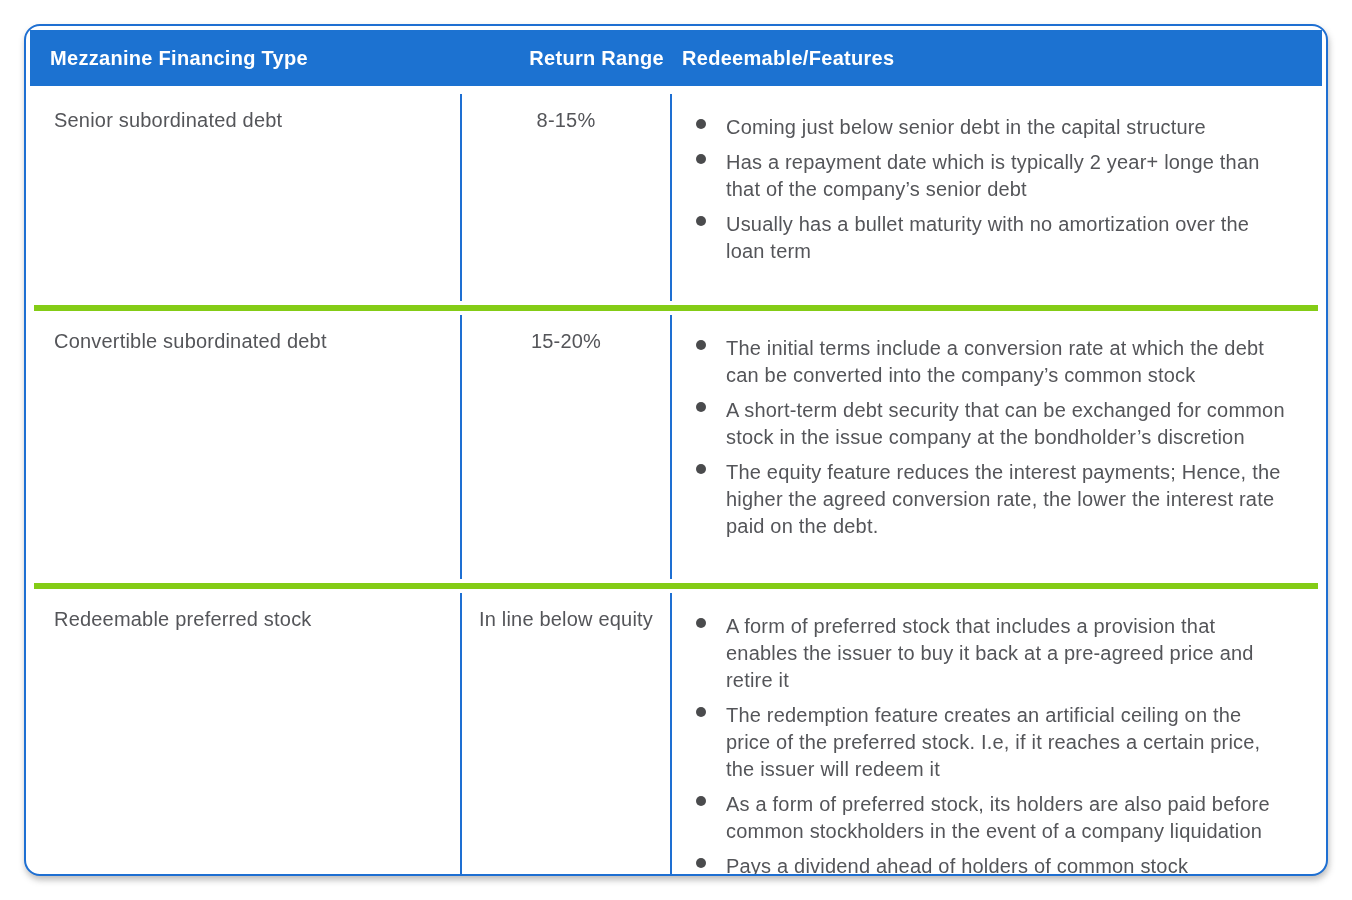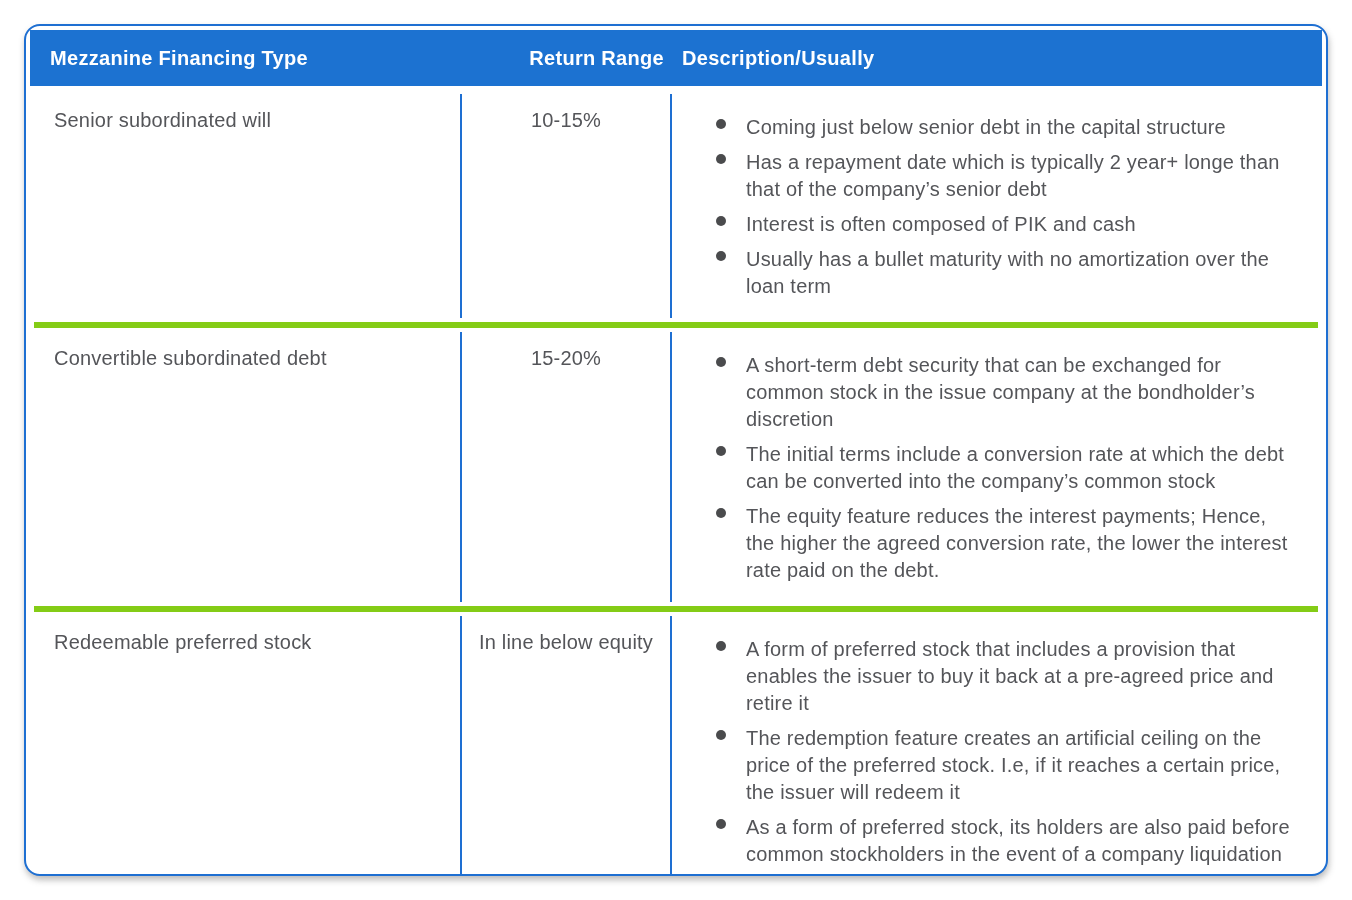--- a/index.html
+++ b/index.html
@@ -53,60 +53,58 @@
   .td.col2 {
     padding: 13px 6px 10px 6px;
     text-align: center;
     border-right: 2px solid #1E6FD2;
   }
   .td.col3 { padding: 12px 16px 10px 0; }
   .features-list { list-style: none; }
   .features-list li {
     position: relative;
     padding-left: 50px;
-    margin-left: 20px;
   }
   .features-list li::before {
     content: "";
     position: absolute;
     left: 20px; top: 9px;
     width: 10px; height: 10px;
     border-radius: 50%;
     background: #4A4B4D;
   }
 </style>
 </head>
 <body>
 
 <div class="table-wrap">
   <div class="thead">
     <div class="col1">Mezzanine Financing Type</div>
     <div class="col2">Return Range</div>
-    <div class="col3">Description/Usually</div>
+    <div class="col3">Redeemable/Features</div>
   </div>
   <div class="tbody" id="tbody">
       <div class="tr">
-        <div class="td col1">Senior subordinated will</div>
-        <div class="td col2">10-15%</div>
+        <div class="td col1">Senior subordinated debt</div>
+        <div class="td col2">8-15%</div>
         <div class="td col3">
           <ul class="features-list">
             <li>Coming just below senior debt in the capital structure</li>
             <li>Has a repayment date which is typically 2 year+ longe than that of the company’s senior debt</li>
-            <li>Interest is often composed of PIK and cash</li>
             <li>Usually has a bullet maturity with no amortization over the loan term</li>
           </ul>
         </div>
       </div>
       <div class="tr">
         <div class="td col1">Convertible subordinated debt</div>
         <div class="td col2">15-20%</div>
         <div class="td col3">
           <ul class="features-list">
+            <li>The initial terms include a conversion rate at which the debt can be converted into the company’s common stock</li>
             <li>A short-term debt security that can be exchanged for common stock in the issue company at the bondholder’s discretion</li>
-            <li>The initial terms include a conversion rate at which the debt can be converted into the company’s common stock</li>
             <li>The equity feature reduces the interest payments; Hence, the higher the agreed conversion rate, the lower the interest rate paid on the debt.</li>
           </ul>
         </div>
       </div>
       <div class="tr">
         <div class="td col1">Redeemable preferred stock</div>
         <div class="td col2">In line below equity</div>
         <div class="td col3">
           <ul class="features-list">
             <li>A form of preferred stock that includes a provision that enables the issuer to buy it back at a pre-agreed price and retire it</li>

